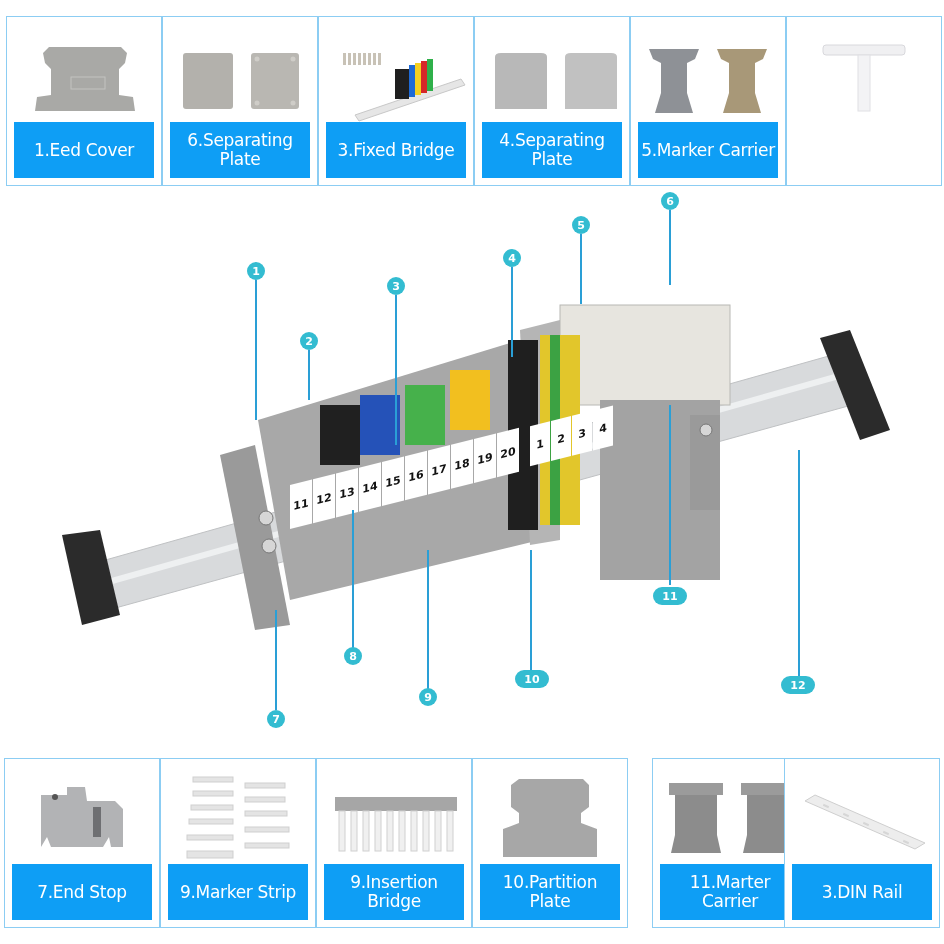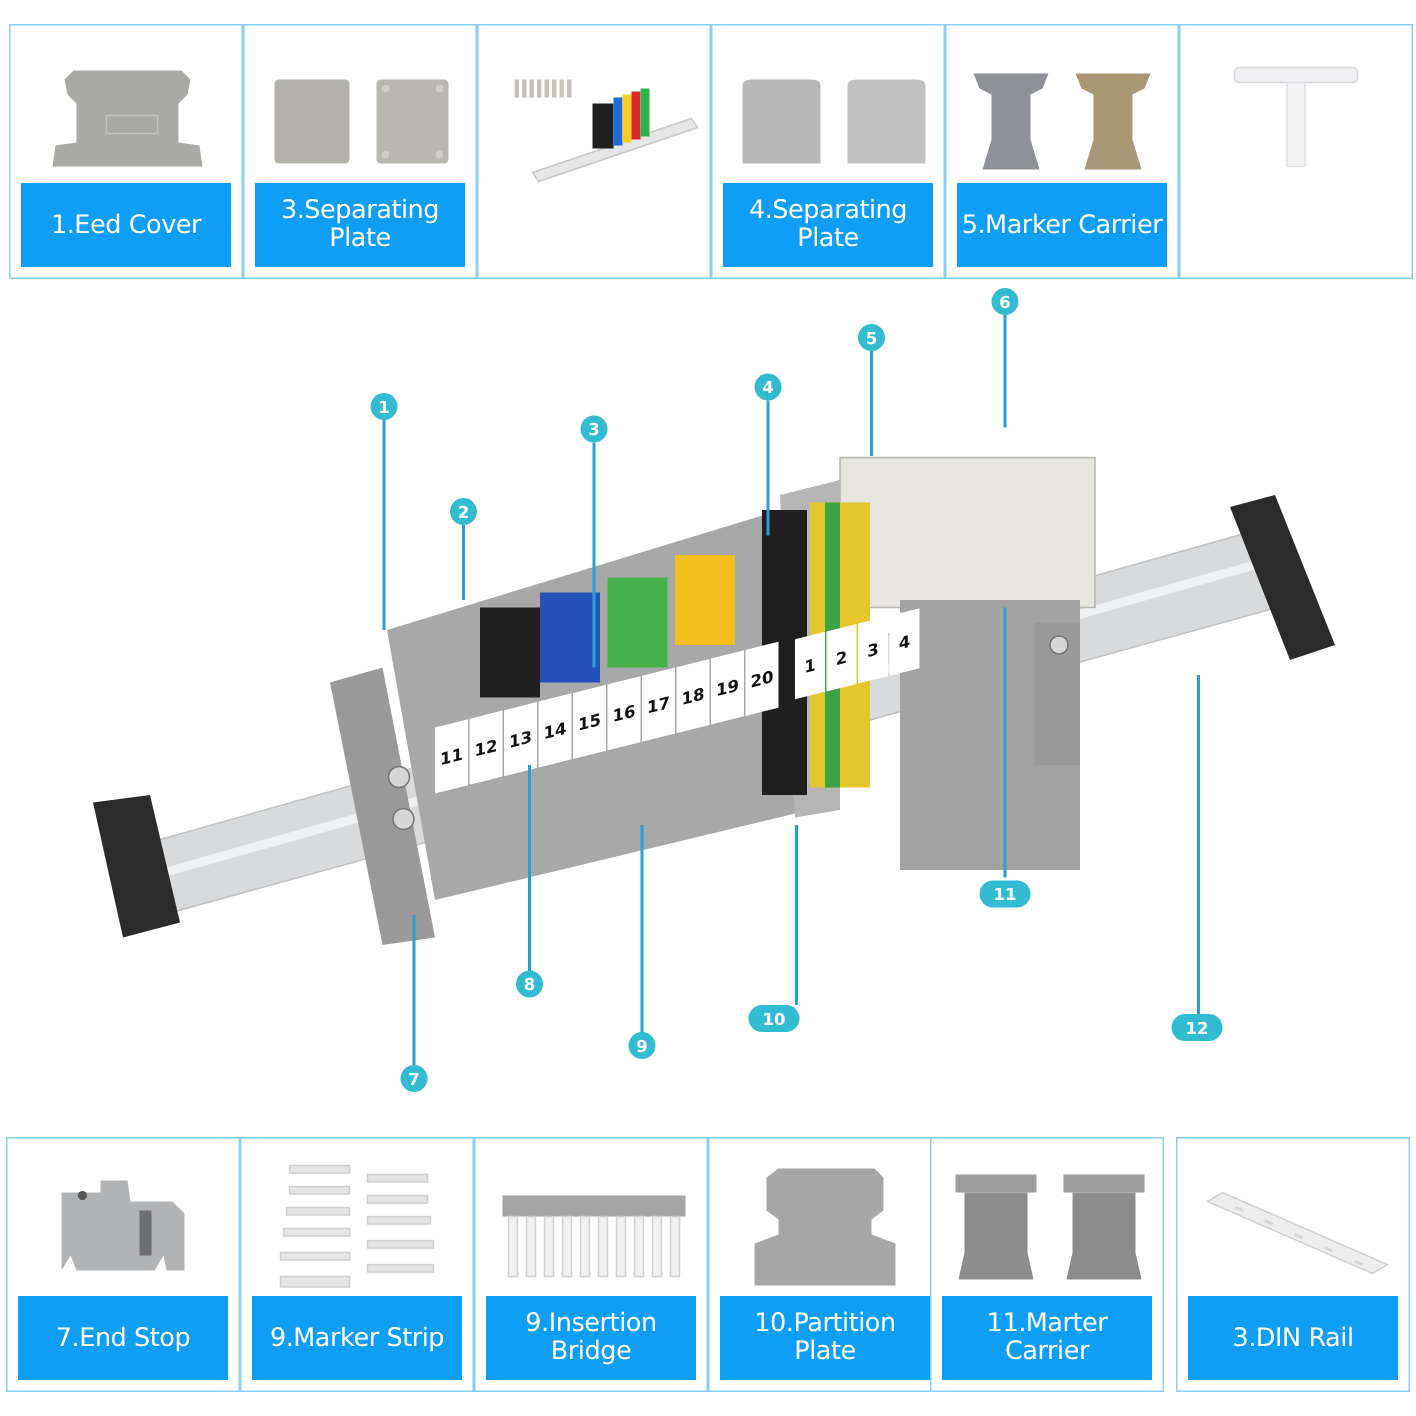--- a/index.html
+++ b/index.html
@@ -46,21 +46,21 @@
 
   <div class="card" style="left:162px">
     <svg class="thumb" viewBox="0 0 142 100">
       <rect x="14" y="30" width="50" height="56" rx="3" fill="#b3b1ac"></rect>
       <rect x="82" y="30" width="48" height="56" rx="3" fill="#b9b7b2"></rect>
       <circle cx="88" cy="36" r="2.5" fill="#cfcdc8"></circle>
         <circle cx="124" cy="36" r="2.5" fill="#cfcdc8"></circle>
       <circle cx="88" cy="80" r="2.5" fill="#cfcdc8"></circle>
         <circle cx="124" cy="80" r="2.5" fill="#cfcdc8"></circle>
     </svg>
-    <div class="label">3.Separating Plate</div>
+    <div class="label">6.Separating Plate</div>
   </div>
 
   <div class="card" style="left:318px">
     <svg class="thumb" viewBox="0 0 142 100">
       <g fill="#c8c2b6">
         <rect x="18" y="30" width="3" height="12"></rect>
           <rect x="23" y="30" width="3" height="12"></rect>
           <rect x="28" y="30" width="3" height="12"></rect>
         <rect x="33" y="30" width="3" height="12"></rect>
           <rect x="38" y="30" width="3" height="12"></rect>
@@ -68,20 +68,21 @@
         <rect x="48" y="30" width="3" height="12"></rect>
           <rect x="53" y="30" width="3" height="12"></rect>
       </g>
       <path d="M30 92 L136 56 L140 62 L34 98 Z" fill="#e6e6e6" stroke="#c8c8c8"></path>
       <rect x="70" y="46" width="14" height="30" fill="#1f1f1f"></rect>
       <rect x="84" y="42" width="6" height="32" fill="#1e6ad6"></rect>
       <rect x="90" y="40" width="6" height="32" fill="#f5d020"></rect>
       <rect x="96" y="38" width="6" height="32" fill="#d62828"></rect>
       <rect x="102" y="36" width="6" height="32" fill="#2fb04a"></rect>
     </svg>
+    <div class="label">3.Fixed Bridge</div>
   </div>
 
   <div class="card" style="left:474px">
     <svg class="thumb" viewBox="0 0 142 100">
       <path d="M14 34 Q14 30 20 30 L60 30 Q66 30 66 34 L66 86 L14 86 Z" fill="#b8b8b8"></path>
       <path d="M84 34 Q84 30 90 30 L130 30 Q136 30 136 34 L136 86 L84 86 Z" fill="#c1c1c1"></path>
     </svg>
     <div class="label">4.Separating Plate</div>
   </div>
 
@@ -167,21 +168,21 @@
 
   <div class="callout-dot" style="left:247px;top:72px">1</div>
   <div class="callout-dot" style="left:300px;top:142px">2</div>
   <div class="callout-dot" style="left:387px;top:87px">3</div>
   <div class="callout-dot" style="left:503px;top:59px">4</div>
   <div class="callout-dot" style="left:572px;top:26px">5</div>
   <div class="callout-dot" style="left:661px;top:2px">6</div>
   <div class="callout-dot" style="left:267px;top:520px">7</div>
   <div class="callout-dot" style="left:344px;top:457px">8</div>
   <div class="callout-dot" style="left:419px;top:498px">9</div>
-  <div class="callout-dot" style="left:499px;top:480px;width:34px;border-radius:9px">10</div>
+  <div class="callout-dot" style="left:515px;top:480px;width:34px;border-radius:9px">10</div>
   <div class="callout-dot" style="left:653px;top:397px;width:34px;border-radius:9px">11</div>
   <div class="callout-dot" style="left:781px;top:486px;width:34px;border-radius:9px">12</div>
 </div>
 
 <div class="row bottom">
   <div class="card" style="left:4px">
     <svg class="thumb" viewBox="0 0 142 100">
       <path d="M30 30 L56 30 L56 22 L74 22 L76 36 L104 36 L112 44 L112 82 L100 82 L98 72 L92 82 L40 82 L36 72 L30 82 Z" fill="#b2b3b5"></path>
       <rect x="82" y="42" width="8" height="30" fill="#6e6f72"></rect>
       <circle cx="44" cy="32" r="3" fill="#555"></circle>
@@ -227,21 +228,21 @@
     <div class="label">9.Insertion Bridge</div>
   </div>
 
   <div class="card" style="left:472px">
     <svg class="thumb" viewBox="0 0 142 100">
       <path d="M40 14 L104 14 L110 20 L110 42 L102 48 L102 58 L118 64 L118 92 L24 92 L24 64 L40 58 L40 48 L32 42 L32 20 Z" fill="#a7a7a7"></path>
     </svg>
     <div class="label">10.Partition Plate</div>
   </div>
 
-  <div class="card" style="left:620px">
+  <div class="card" style="left:652px">
     <svg class="thumb" viewBox="0 0 142 100">
       <rect x="10" y="18" width="54" height="12" fill="#9b9b9b"></rect>
       <path d="M16 30 L58 30 L58 70 L62 88 L12 88 L16 70 Z" fill="#8c8c8c"></path>
       <rect x="82" y="18" width="54" height="12" fill="#9b9b9b"></rect>
       <path d="M88 30 L130 30 L130 70 L134 88 L84 88 L88 70 Z" fill="#8c8c8c"></path>
     </svg>
     <div class="label">11.Marter Carrier</div>
   </div>
 
   <div class="card" style="left:784px">

